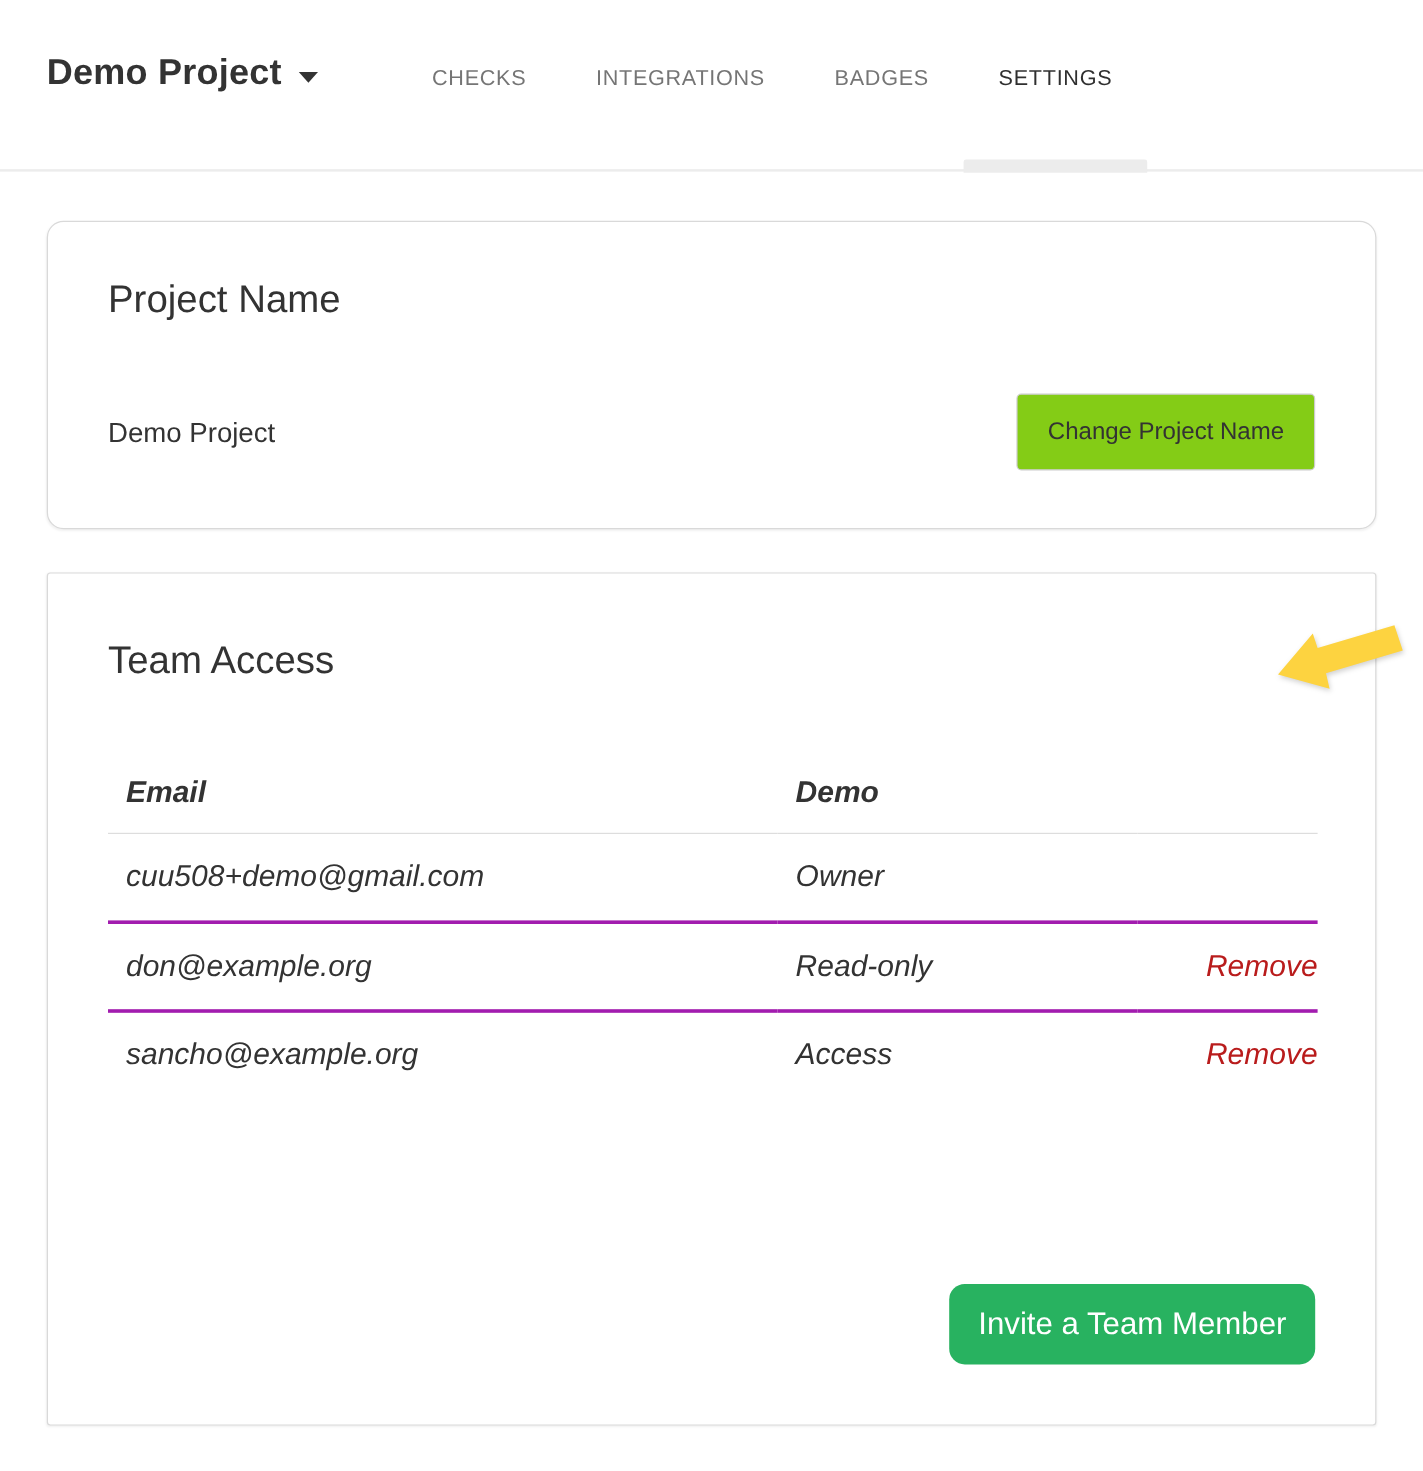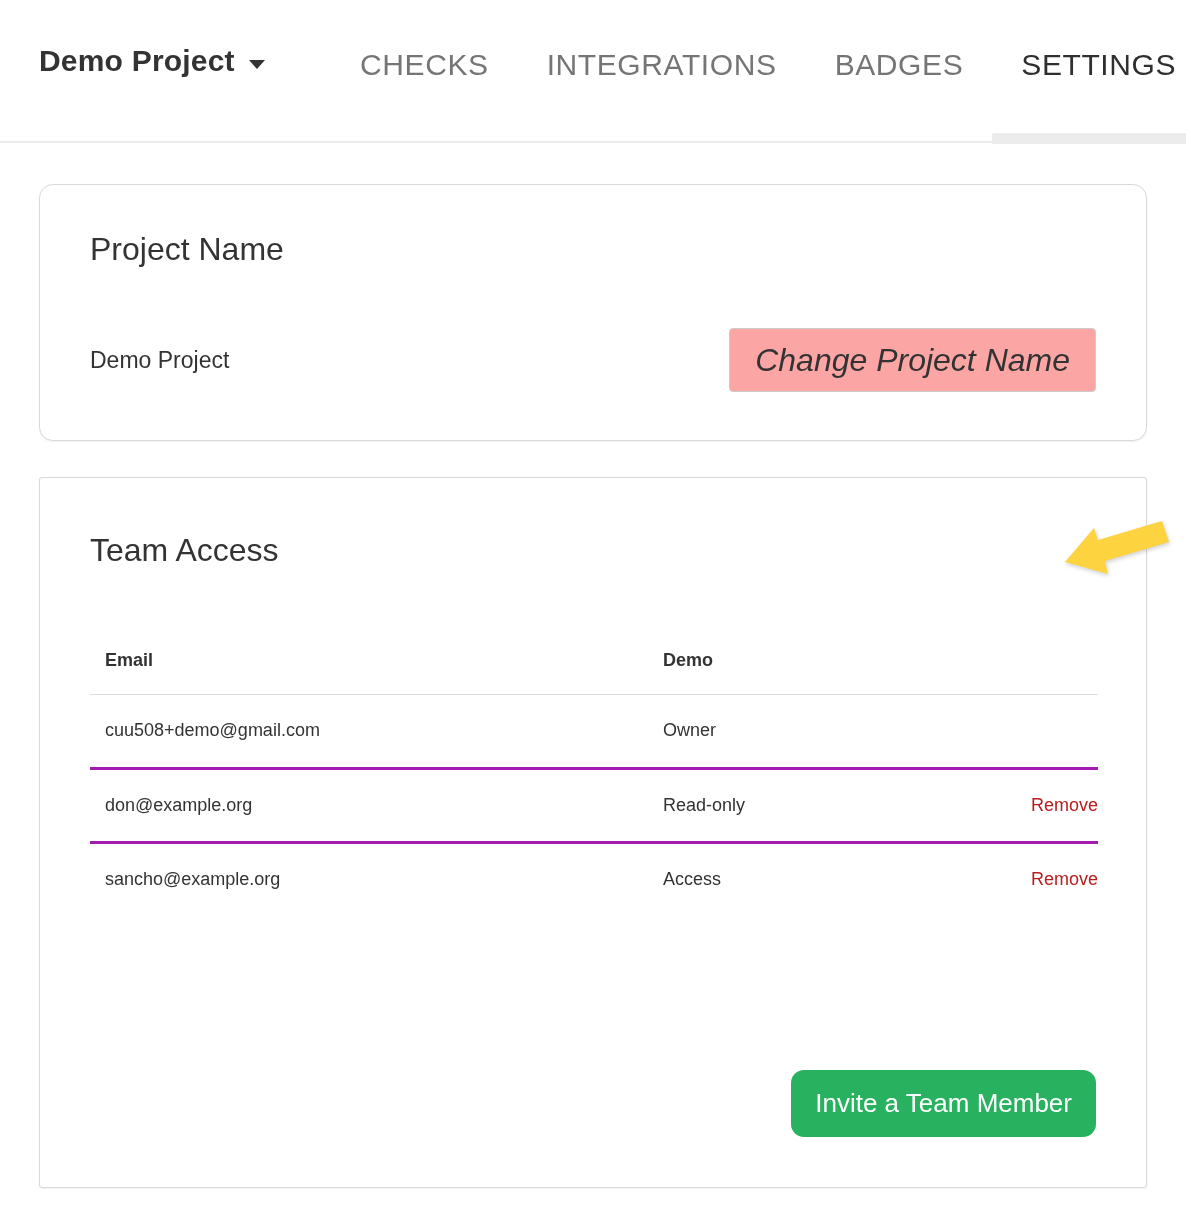--- a/index.html
+++ b/index.html
@@ -9,40 +9,40 @@
 
   
   .topbar { position:relative; height:143px; background:#fff; border-bottom:2px solid #ececec; }
   .brand { position:absolute; left:39px; top:44px; display:flex; align-items:center; cursor:pointer; }
   .brand-title { font-size:30px; font-weight:700; color:#333; letter-spacing:0.2px; }
   .caret { width:0; height:0; margin-left:14px; margin-top:6px;
            border-left:8px solid transparent; border-right:8px solid transparent;
            border-top:9px solid #333; }
   .tabs { position:absolute; left:331px; top:0; height:130px; display:flex; }
   .tab { position:relative; display:flex; align-items:center; padding:0 29px;
-         font-size:30px; letter-spacing:0.6px; color:#757575; text-decoration:none; cursor:pointer; }
+         font-size:18px; letter-spacing:0.6px; color:#757575; text-decoration:none; cursor:pointer; }
   .tab.active { color:#2f2f2f; }
   .tab.active .tab-indicator { position:absolute; left:0; right:0; bottom:-14px; height:11px;
          background:#ececec; border-radius:2px 2px 0 0; }
 
   
   .card { margin-left:39px; width:1108px; background:#fff; border:1px solid #d9d9d9;
           border-radius:3px; box-shadow:0 1px 2px rgba(0,0,0,0.06); padding:0 50px; }
   .card-title { font-size:32px; font-weight:400; color:#333; }
   .card-project { margin-top:41px; height:257px;border-radius:14px; }
   .card-project .card-title { padding-top:46px; }
   .project-row { display:flex; justify-content:space-between; align-items:center; margin-top:60px; height:64px; }
   .project-value { font-size:23px; color:#333; }
-  .btn-outline { height:64px; padding:0 25px; font-size:32px; color:#333; background:#fca5a5;
-                 border:1px solid #ccc; border-radius:4px; cursor:pointer; font-family:inherit;font-style:italic; }
+  .btn-outline { height:64px; padding:0 25px; font-size:20px; color:#333; background:#84cc16;
+                 border:1px solid #ccc; border-radius:4px; cursor:pointer; font-family:inherit; }
 
   .card-team { position:relative; margin-top:36px; height:711px; }
   .card-team .card-title { padding-top:54px; }
 
-  table.team { width:1008px; margin-top:59px; border-collapse:collapse; font-size:18px; color:#333; }
+  table.team { width:1008px; margin-top:59px; border-collapse:collapse; font-size:25px; color:#333;font-style:italic; }
   table.team col.c-email { width:558px; }
   table.team col.c-role  { width:300px; }
   table.team col.c-act   { width:150px; }
   table.team th { text-align:left; font-weight:700; height:66px; vertical-align:middle;
                   padding:0 0 0 15px; border-bottom:1px solid #ddd; }
   table.team td { height:74px; vertical-align:middle; padding:0 0 0 15px; border-bottom:3px solid #a21caf; }
   table.team tbody tr:last-child td { border-bottom:none; }
   td.act, th.act { text-align:right; padding-right:15px; }
   a.remove { color:#b91c1c; text-decoration:none; cursor:pointer;text-align:right; }
 

